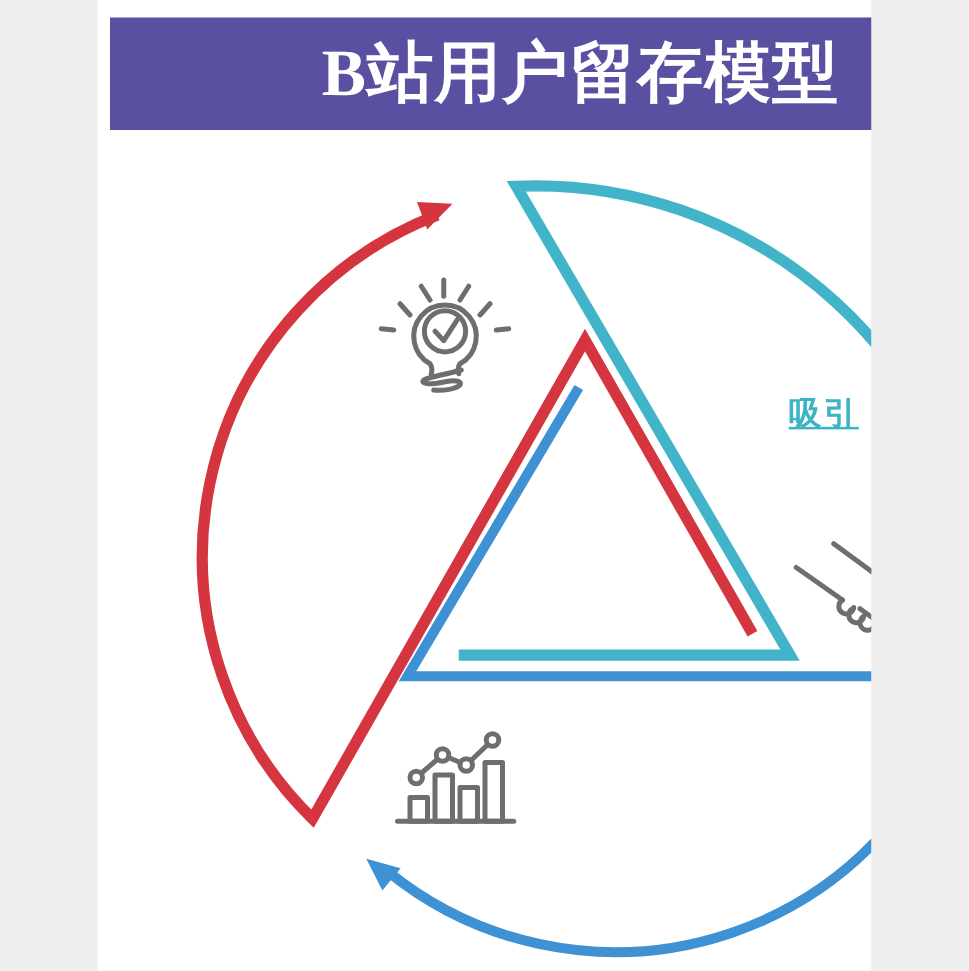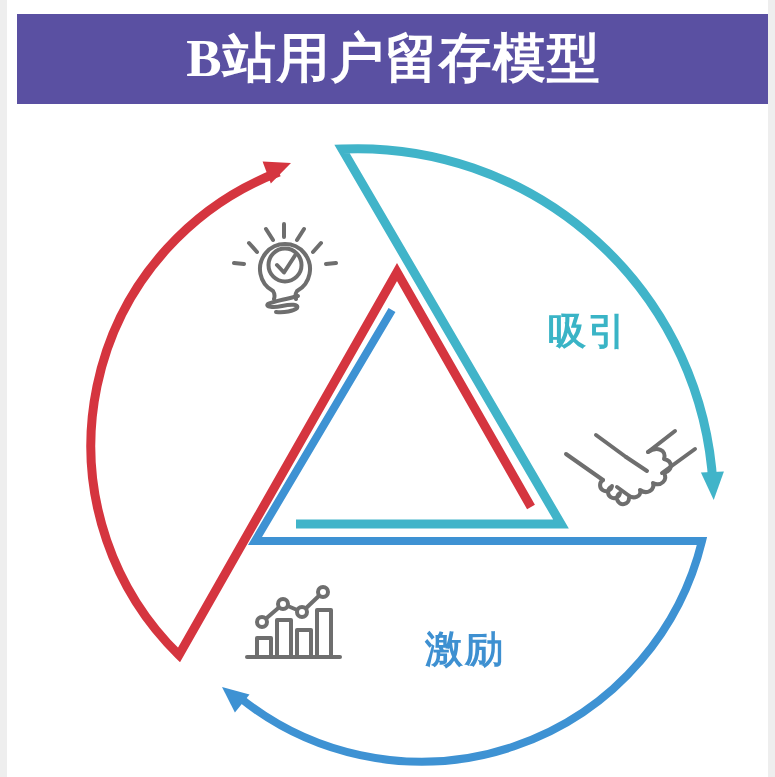--- a/index.html
+++ b/index.html
@@ -2,34 +2,34 @@
 <html style="--banner-purple: #5A50A2; --red: #D5353F; --teal: #41B4C9; --blue: #3E92D3; --icon-gray: #6E6E6E; --title-text: #FFFFFF; --background: #FFFFFF; --label-red: #D6444E; --label-teal: #3AB4C6; --label-blue: #3E90D1;"><head>
 <meta charset="utf-8">
 <style>
   :root{
     --banner-purple:#5A50A2; --red:#D5353F; --teal:#41B4C9; --blue:#3E92D3;
     --icon-gray:#6E6E6E; --title-text:#FFFFFF; --background:#FFFFFF;
     --label-red:#D6444E; --label-teal:#3AB4C6; --label-blue:#3E90D1;
   }
   html,body{margin:0;padding:0;}
   body{background:#eee;font-family:"Liberation Sans",sans-serif;}
-  .page{position:relative;width:761px;height:777px;background:var(--background);overflow:hidden;margin:0 auto;}
+  .page{position:relative;width:619px;height:777px;background:var(--background);overflow:hidden;margin:0 auto;}
   .banner{position:absolute;left:10px;top:14px;width:753px;height:90px;
     background:var(--banner-purple);display:flex;align-items:center;justify-content:center;}
   .banner .title{color:var(--title-text);font-family:"Liberation Serif",serif;
     font-weight:bold;font-size:53px;letter-spacing:1px;white-space:nowrap;}
   svg.diagram{position:absolute;left:0;top:0;width:775px;height:777px;}
   .seg{fill:none;stroke-width:9;stroke-linecap:butt;stroke-linejoin:miter;stroke-miterlimit:14;}
   .seg-create{stroke:var(--red);} .seg-attract{stroke:var(--teal);} .seg-incent{stroke:var(--blue);}
   .head-create{fill:var(--red);} .head-attract{fill:var(--teal);} .head-incent{fill:var(--blue);}
   .inner{fill:none;stroke-width:8;stroke-linecap:butt;stroke-linejoin:miter;}
   .icon{fill:none;stroke:var(--icon-gray);stroke-width:4;stroke-linecap:round;stroke-linejoin:round;}
   .icon .dot{fill:#fff;}
-  .cycle-label{position:absolute;transform:translate(-50%,-50%);font-size:38px;font-weight:700;
-    white-space:nowrap;letter-spacing:2px;}
+  .cycle-label{position:absolute;transform:translate(-50%,-50%);font-size:26px;font-weight:700;
+    white-space:nowrap;letter-spacing:2px;text-decoration:underline;}
   .lbl-create{color:var(--label-red);} .lbl-attract{color:var(--label-teal);} .lbl-incent{color:var(--label-blue);}
 </style>
 </head>
 <body>
 
 <div class="page">
 
   <svg class="diagram" viewBox="0 0 775 777">
 
     <g>
@@ -75,14 +75,13 @@
       <circle class="dot" cx="295" cy="612" r="5"></circle>
       <circle class="dot" cx="316" cy="592" r="5"></circle>
     </g>
   </svg>
 
   <div class="banner">
     <span class="title">B站用户留存模型</span>
   </div>
 
   <div class="cycle-label lbl-attract" style="left:581px;top:331px;">吸引</div>
-  <div class="cycle-label lbl-incent" style="left:458px;top:649px;">激励</div>
 </div>
 
 </body></html>

